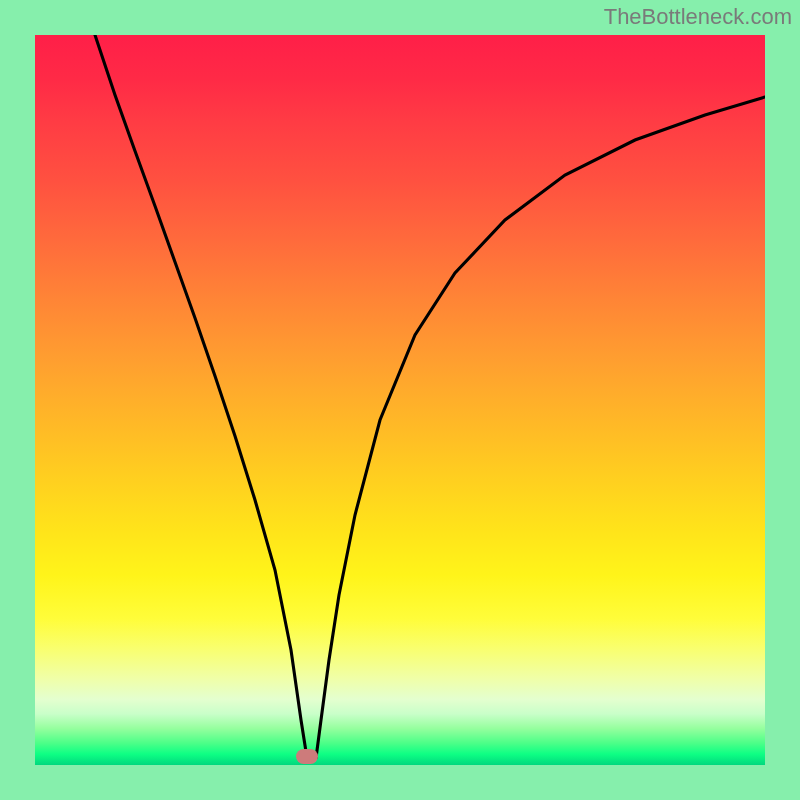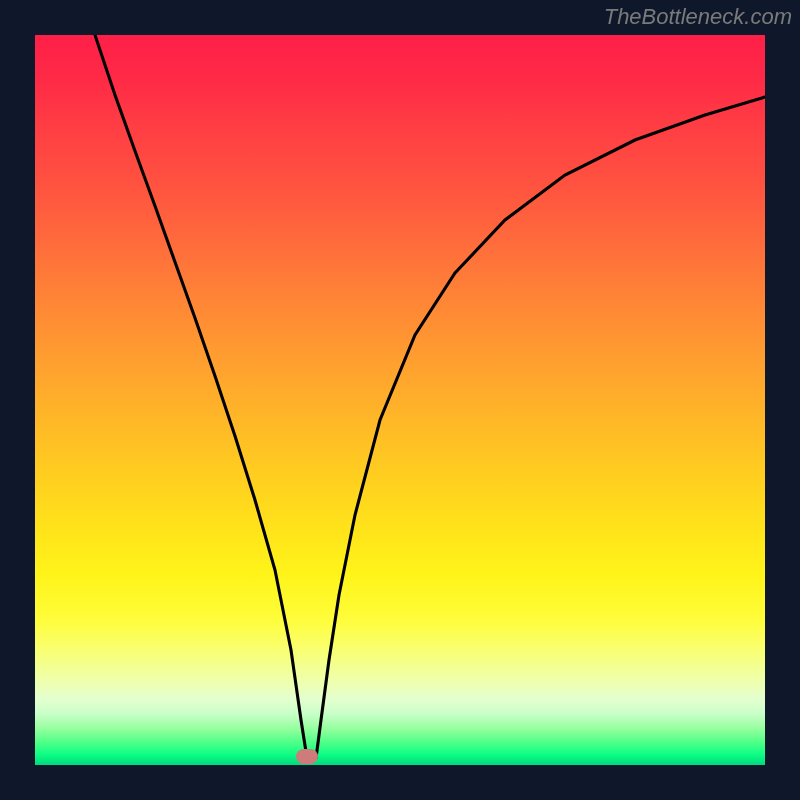--- a/index.html
+++ b/index.html
@@ -8,22 +8,21 @@
     width: 800px;
     height: 800px;
     background: #000;
     overflow: hidden;
     font-family: Arial, Helvetica, sans-serif;
   }
   .frame {
     position: relative;
     width: 800px;
     height: 800px;
-    background: #0f172a;
-    font-style: italic;
+    background: #86efac;
   }
   .plot {
     position: absolute;
     left: 35px;
     top: 35px;
     width: 730px;
     height: 730px;
     background: linear-gradient(
       to bottom,
       #ff1f48 0%,

